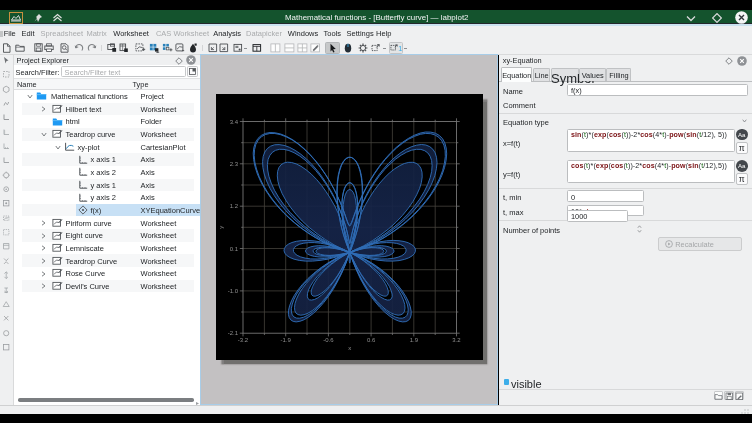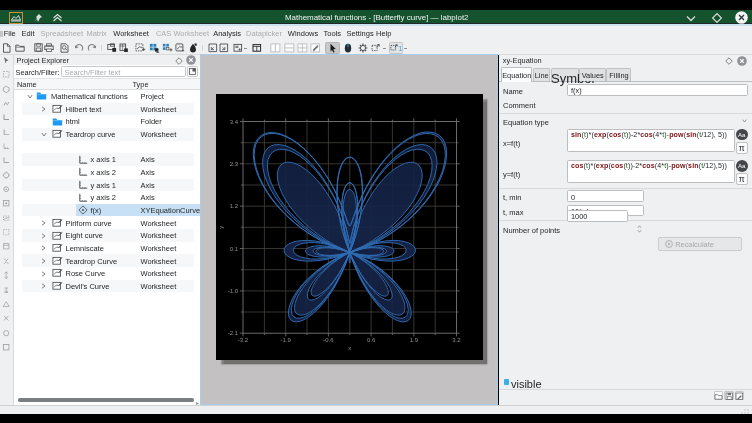--- a/index.html
+++ b/index.html
@@ -342,20 +342,31 @@
       <svg class="abs" style="left:19.0px;top:4.4px" width="6" height="5" viewBox="0 0 6 5">
         <path d="M0.8 1 L3 4 L5.2 1" fill="none" stroke="#7b7e81" stroke-width="1"></path>
       </svg>
       <svg class="abs" style="left:30.5px;top:1.4px" width="11" height="10" viewBox="0 0 11 10">
         <rect x="0.9" y="1.4" width="7.6" height="6.8" fill="#fff" stroke="#52565a" stroke-width="0.9"></rect>
         <path d="M2 6.4 q2 -3.8 5.4 -1.8" fill="none" stroke="#52565a" stroke-width="0.8"></path>
         <path d="M6.4 4.2 l3.2 -3 1 0.2 -2.8 3.2 z" fill="#52565a"></path>
       </svg>
       <div class="tname" style="left:44.0px">Teardrop curve</div>
       <div class="ttype" style="left:119.0px">Worksheet</div>
+    </div>
+    <div class="row" style="top:85.80px">
+      <svg class="abs" style="left:33.0px;top:4.4px" width="6" height="5" viewBox="0 0 6 5">
+        <path d="M0.8 1 L3 4 L5.2 1" fill="none" stroke="#7b7e81" stroke-width="1"></path>
+      </svg>
+      <svg class="abs" style="left:42.5px;top:1.4px" width="11" height="10" viewBox="0 0 11 10">
+        <path d="M1.6 0.8 v7.4 h8.6" fill="none" stroke="#52565a" stroke-width="1"></path>
+        <path d="M2.4 6.6 q2.6 -5 7 -2.4" fill="none" stroke="#2980b9" stroke-width="1"></path>
+      </svg>
+      <div class="tname" style="left:56.0px">xy-plot</div>
+      <div class="ttype" style="left:119.0px">CartesianPlot</div>
     </div>
     <div class="row rowalt" style="top:98.45px">
       <svg class="abs" style="left:56.5px;top:1.4px" width="10" height="10" viewBox="0 0 10 10">
         <path d="M1.8 0.8 v7.4 h7.4" fill="none" stroke="#52565a" stroke-width="1"></path>
         <path d="M1.8 3 h1 M1.8 5.4 h1 M4.4 8.2 v-1 M7 8.2 v-1" stroke="#52565a" stroke-width="0.7"></path>
       </svg>
       <div class="tname" style="left:69.0px">x axis 1</div>
       <div class="ttype" style="left:119.0px">Axis</div>
     </div>
     <div class="row" style="top:111.10px">

